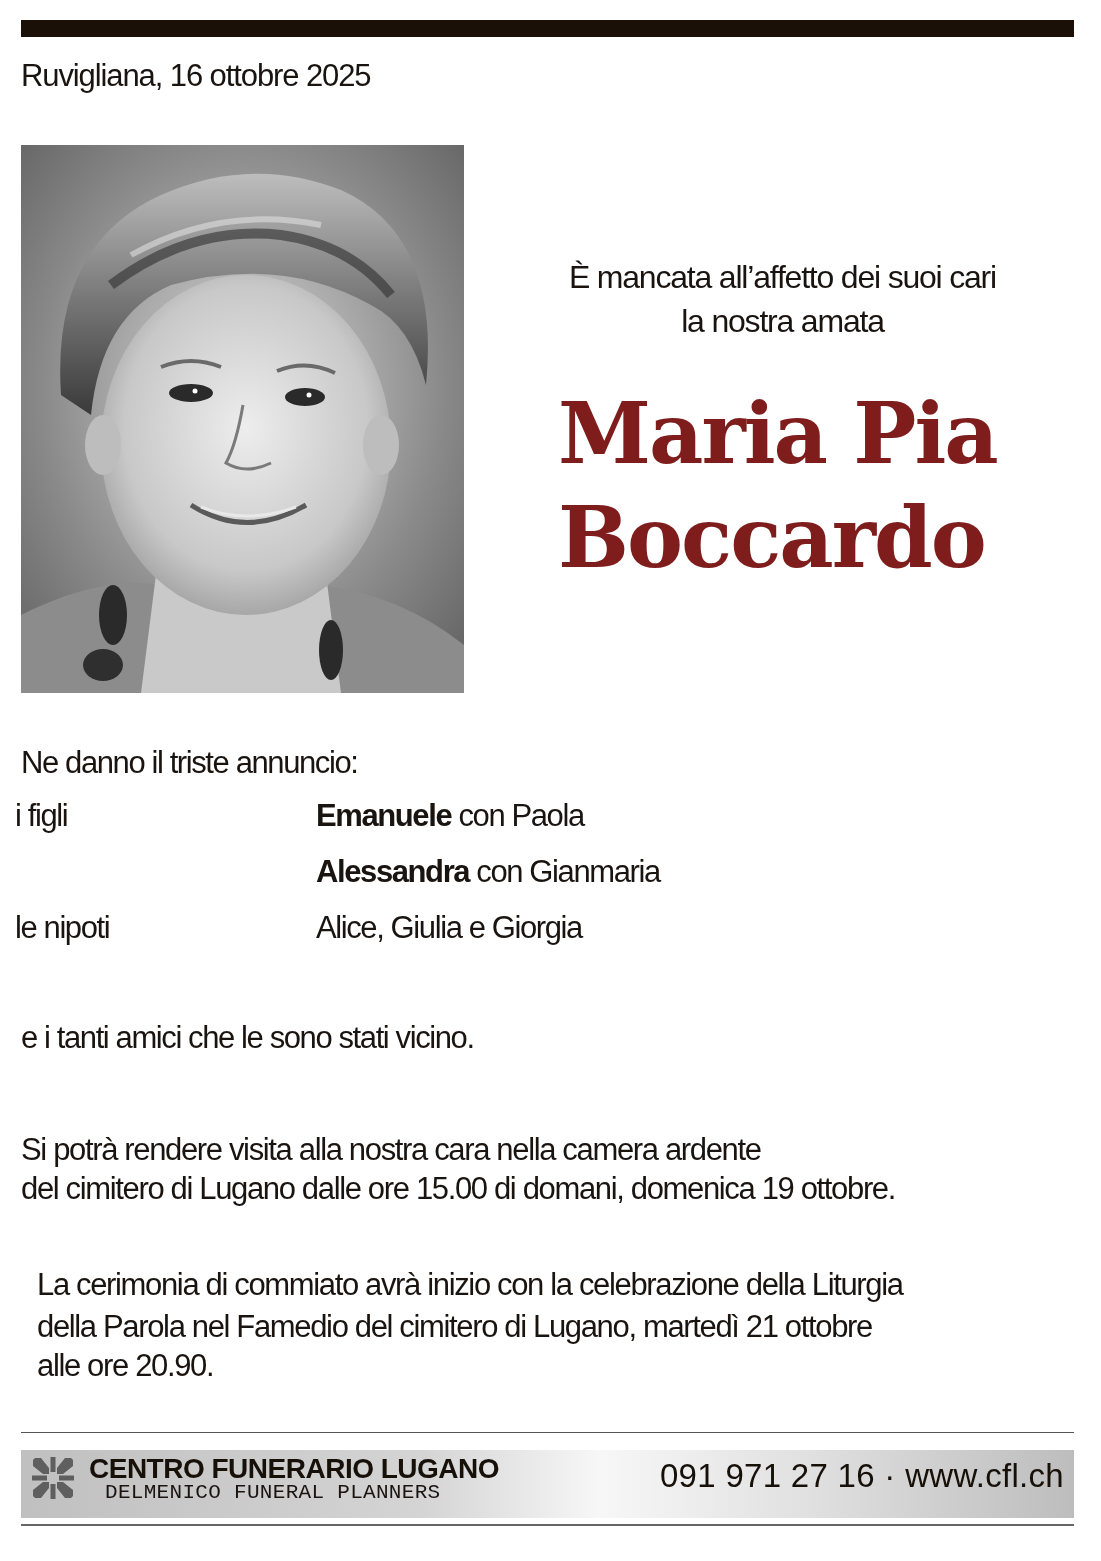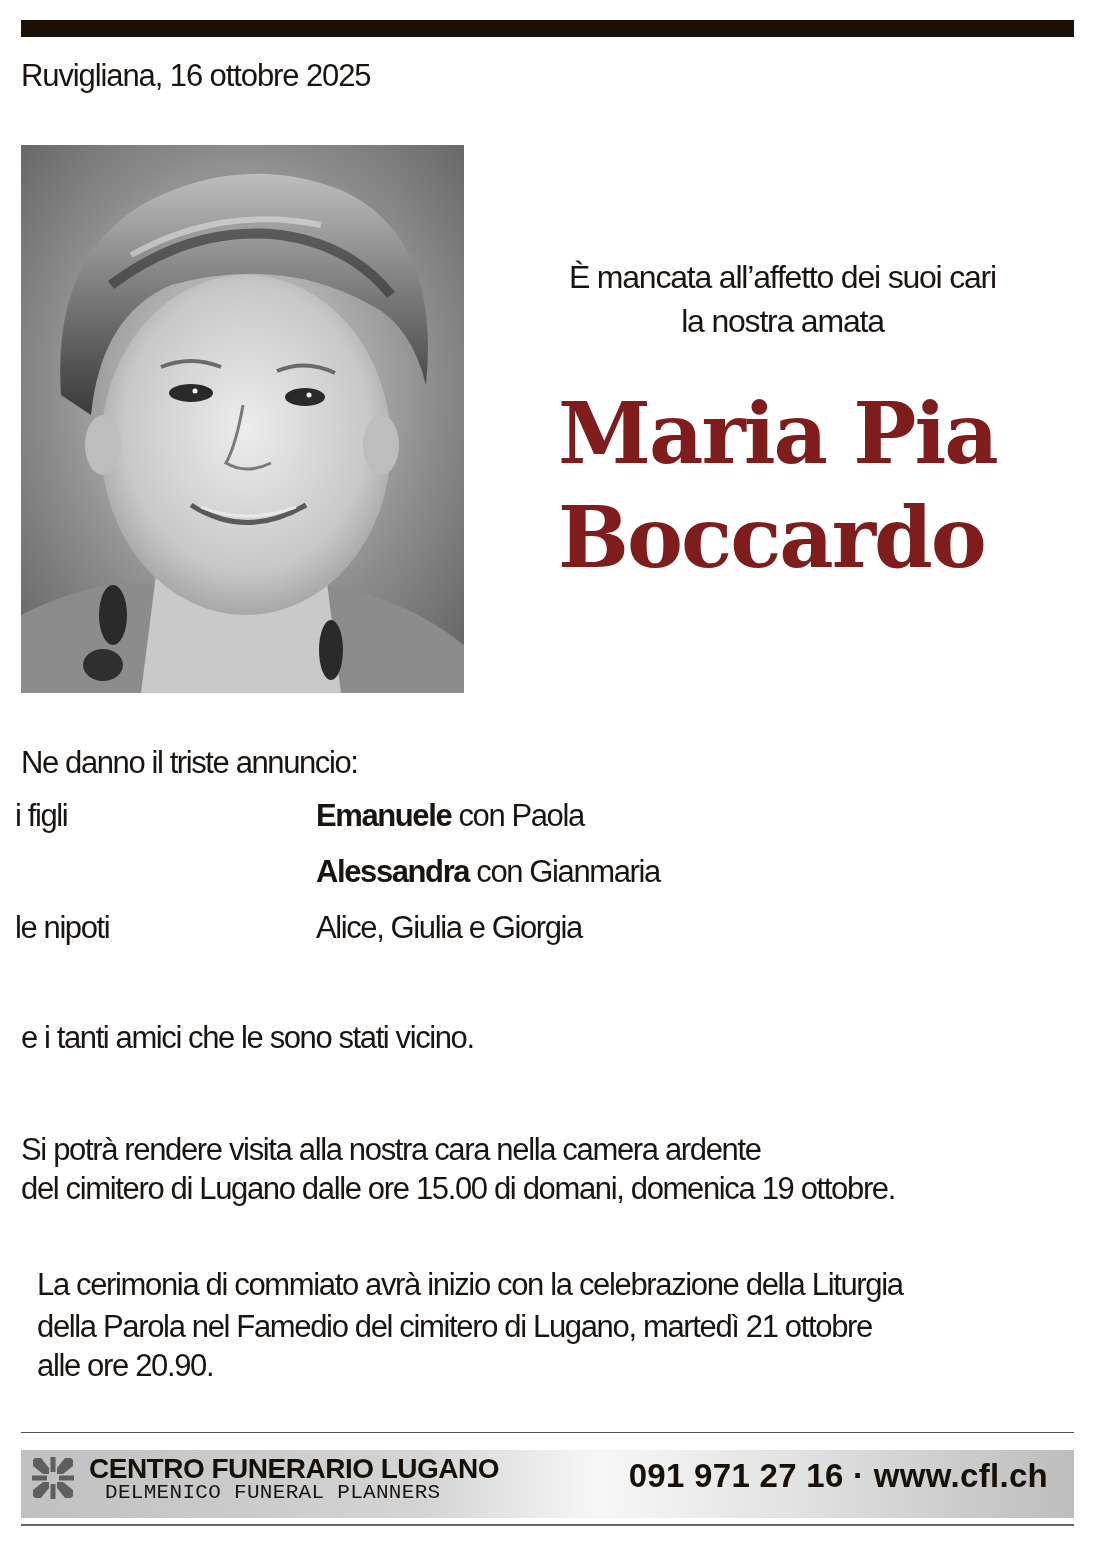--- a/index.html
+++ b/index.html
@@ -172,23 +172,23 @@
       top: 31px;
       font-family: Liberation Mono, monospace;
       font-size: 21px;
       letter-spacing: 0.3px;
       color: #1a1410;
       white-space: nowrap;
       margin-left: 16px;
     }
     .contact {
       position: absolute;
-      right: 26px;
+      right: 10px;
       top: 7px;
-      font-weight: bold;
+      font-weight: normal;
       font-size: 33px;
       letter-spacing: 0.3px;
       color: #161009;
       white-space: nowrap;
     }
   </style>
 </head>
 <body>
 
 <div class="top-rule"></div>

